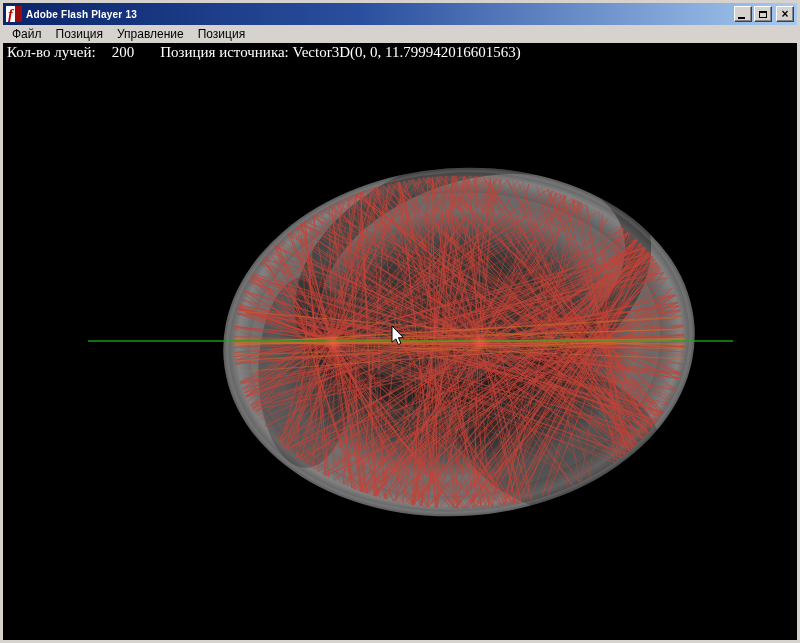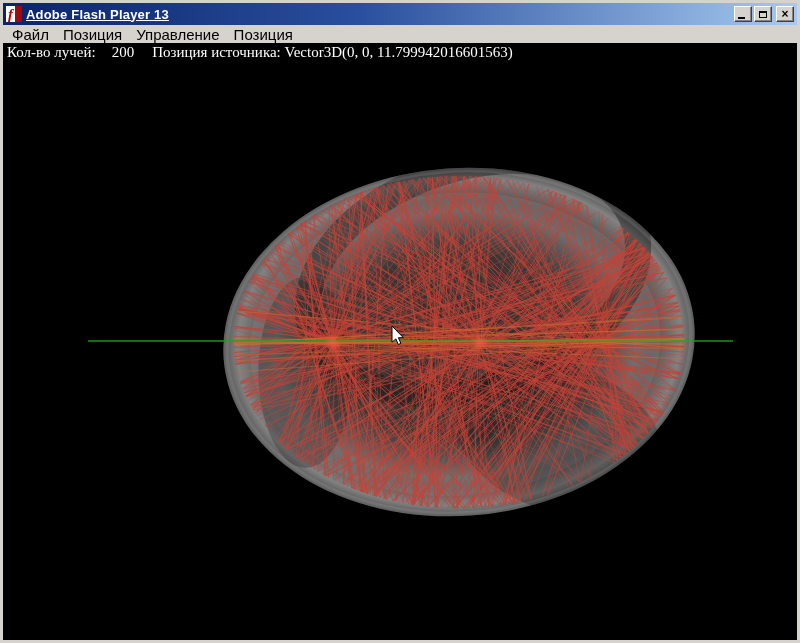--- a/index.html
+++ b/index.html
@@ -4,39 +4,39 @@
 <style>
   html,body{margin:0;padding:0;background:#000;}
   body{width:800px;height:643px;overflow:hidden;position:relative;
        font-family:"Liberation Sans",sans-serif;}
   .window{position:absolute;inset:0;background:#000;
           border:3px solid #d6d3ce;
           box-shadow:inset 1px 1px 0 #ffffff, inset -1px -1px 0 #848284;}
   .titlebar{height:22px;background:linear-gradient(90deg,#0a246a 0%,#2a4f9e 45%,#a6caf0 100%);
             display:flex;align-items:center;padding:0 3px;gap:4px;}
   .app-icon{width:16px;height:16px;flex:0 0 auto;display:block;}
-  .title{color:#fff;font-weight:bold;font-size:13px;flex:1;
-         white-space:nowrap;overflow:hidden;letter-spacing:.2px;text-decoration:underline;}
+  .title{color:#fff;font-weight:bold;font-size:10px;flex:1;
+         white-space:nowrap;overflow:hidden;letter-spacing:.2px;}
   .controls{display:flex;align-items:center;gap:2px;}
   .wbtn{width:16px;height:14px;background:#d6d3ce;position:relative;
         border:1px solid;border-color:#ffffff #404040 #404040 #ffffff;
         box-shadow:inset -1px -1px 0 #848284;
         display:flex;align-items:center;justify-content:center;cursor:default;}
   .wbtn.close{margin-left:2px;}
   .glyph-min{width:7px;height:2px;background:#000;position:absolute;left:3px;bottom:2px;}
   .glyph-max{width:8px;height:7px;border:1px solid #000;border-top-width:2px;box-sizing:border-box;}
   .glyph-close{font-size:12px;font-weight:bold;color:#000;line-height:11px;}
   .menubar{height:18px;background:#d6d3ce;display:flex;align-items:center;
-           font-size:15px;color:#000;padding-left:2px;}
+           font-size:12px;color:#000;padding-left:2px;}
   .menu-item{padding:2px 7px;white-space:nowrap;}
   .content{position:absolute;left:0;top:40px;width:794px;height:597px;background:#000;}
   .hud{position:absolute;top:1px;left:4px;color:#fff;white-space:nowrap;
        font-family:"Liberation Serif",serif;font-size:15px;z-index:3;}
   .hud-val{margin-left:16px;}
-  .hud-src{margin-left:18px;font-family:Liberation Serif, serif;}
+  .hud-src{margin-left:26px;font-family:Liberation Serif, serif;}
   #scene-svg{position:absolute;left:0;top:0;width:794px;height:597px;display:block;}
 </style>
 </head>
 <body>
 
 <div class="window">
 
   <div class="titlebar">
     <svg class="app-icon" viewBox="0 0 16 16">
       <rect x="0" y="0" width="16" height="16" fill="#ffffff"></rect>

